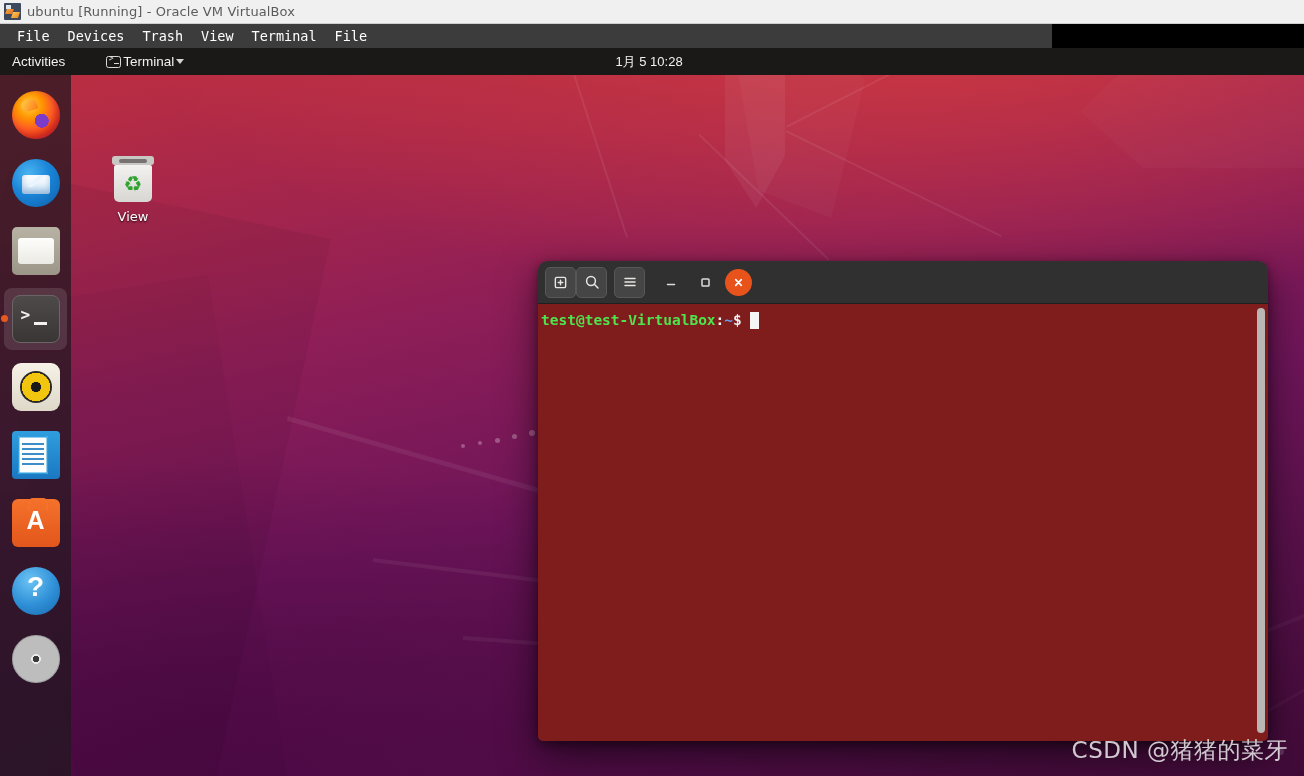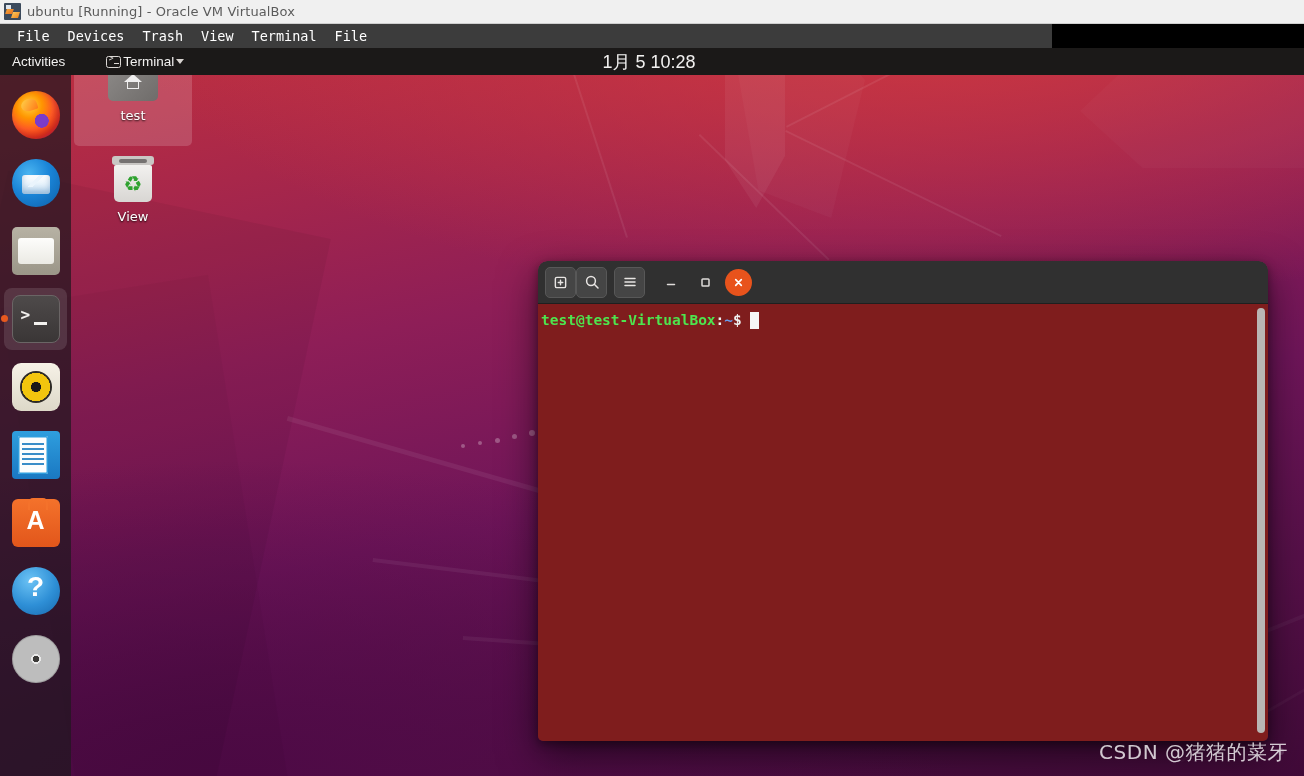--- a/index.html
+++ b/index.html
@@ -102,21 +102,21 @@
   .topbar-term-icon::after {
     content: ""; position: absolute; left: 7px; top: 6px;
     width: 5px; height: 1.5px; background: #dcd8d5;
   }
   .caret-down {
     width: 0; height: 0; border-left: 4px solid transparent;
     border-right: 4px solid transparent; border-top: 5px solid #d8d4d1;
   }
   #topbar-clock {
     position: absolute; left: 0; right: 6px; text-align: center;
-    font-size: 18px; color: #f2f1f0; pointer-events: none;
+    font-size: 13px; color: #f2f1f0; pointer-events: none;
   }
   #topbar-clock span { pointer-events: auto; cursor: pointer; }
 
   
   #dock {
     position: absolute; left: 0; top: 27px; width: 71px; bottom: 0;
     background: rgba(32,24,30,0.72);
     z-index: 30; padding-top: 6px;
   }
   .dock-item {
@@ -353,21 +353,21 @@
   }
   #terminal-scrollbar {
     position: absolute; right: 3px; top: 4px; width: 8px; height: 425px;
     border-radius: 4px; background: #b9b6b4;
     cursor: pointer;
   }
 
   
   #watermark {
     position: absolute; right: 16px; bottom: 10px;
-    font-size: 20px; color: rgba(255,255,255,.78);
+    font-size: 23px; color: rgba(255,255,255,.78);
     font-family: "DejaVu Sans", sans-serif; letter-spacing: .5px;
     z-index: 25; pointer-events: none;
   }
 </style>
 </head>
 <body>
 
 <div id="vbox-titlebar">
   <span id="vbox-logo">
     <span class="vb-sq"></span>
@@ -454,31 +454,20 @@
       <span class="dock-icon ic-software"></span>
     </div>
     <div class="dock-item">
       <span class="dock-icon ic-help"></span>
     </div>
     <div class="dock-item">
       <span class="dock-icon ic-disc"></span>
     </div>
   </div>
 
-  <div class="desktop-icon selected" style="left:74px;top:2px;">
-    <span class="di-home">
-      <span class="tab"></span>
-        <span class="body"></span>
-      <span class="house">
-          <span class="roof"></span>
-          <span class="wall"></span>
-        </span>
-    </span>
-    <span class="di-label">test</span>
-  </div>
   <div class="desktop-icon" style="left:74px;top:100px;">
     <span class="di-trash">
       <span class="lid"></span>
         <span class="can"></span>
       <span class="recycle">♻</span>
     </span>
     <span class="di-label">View</span>
   </div>
 
   <div id="terminal-window">

